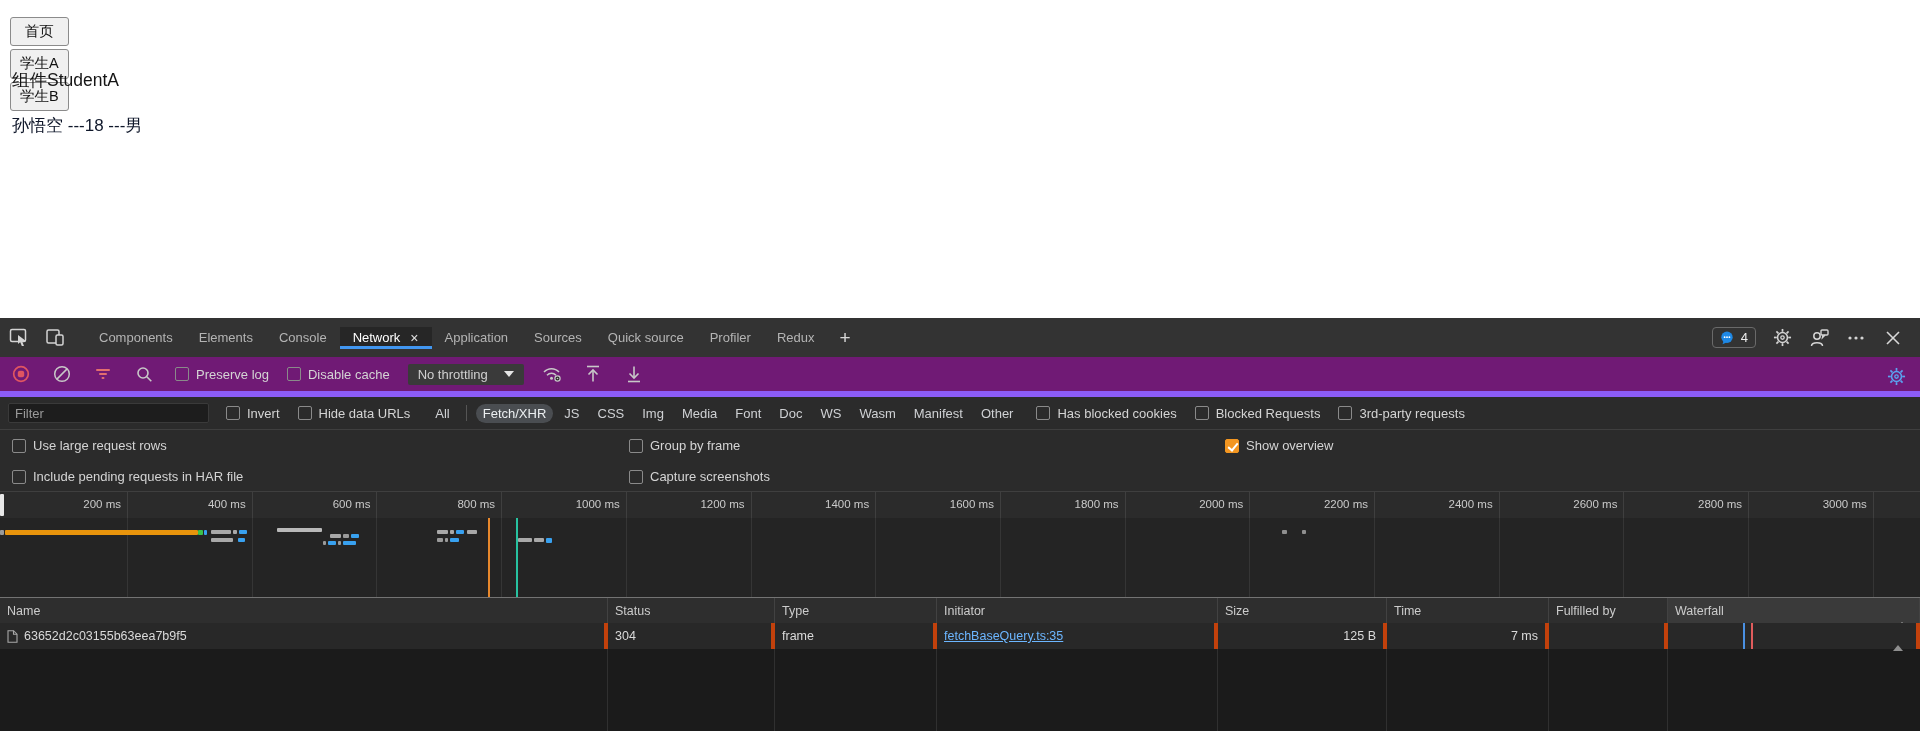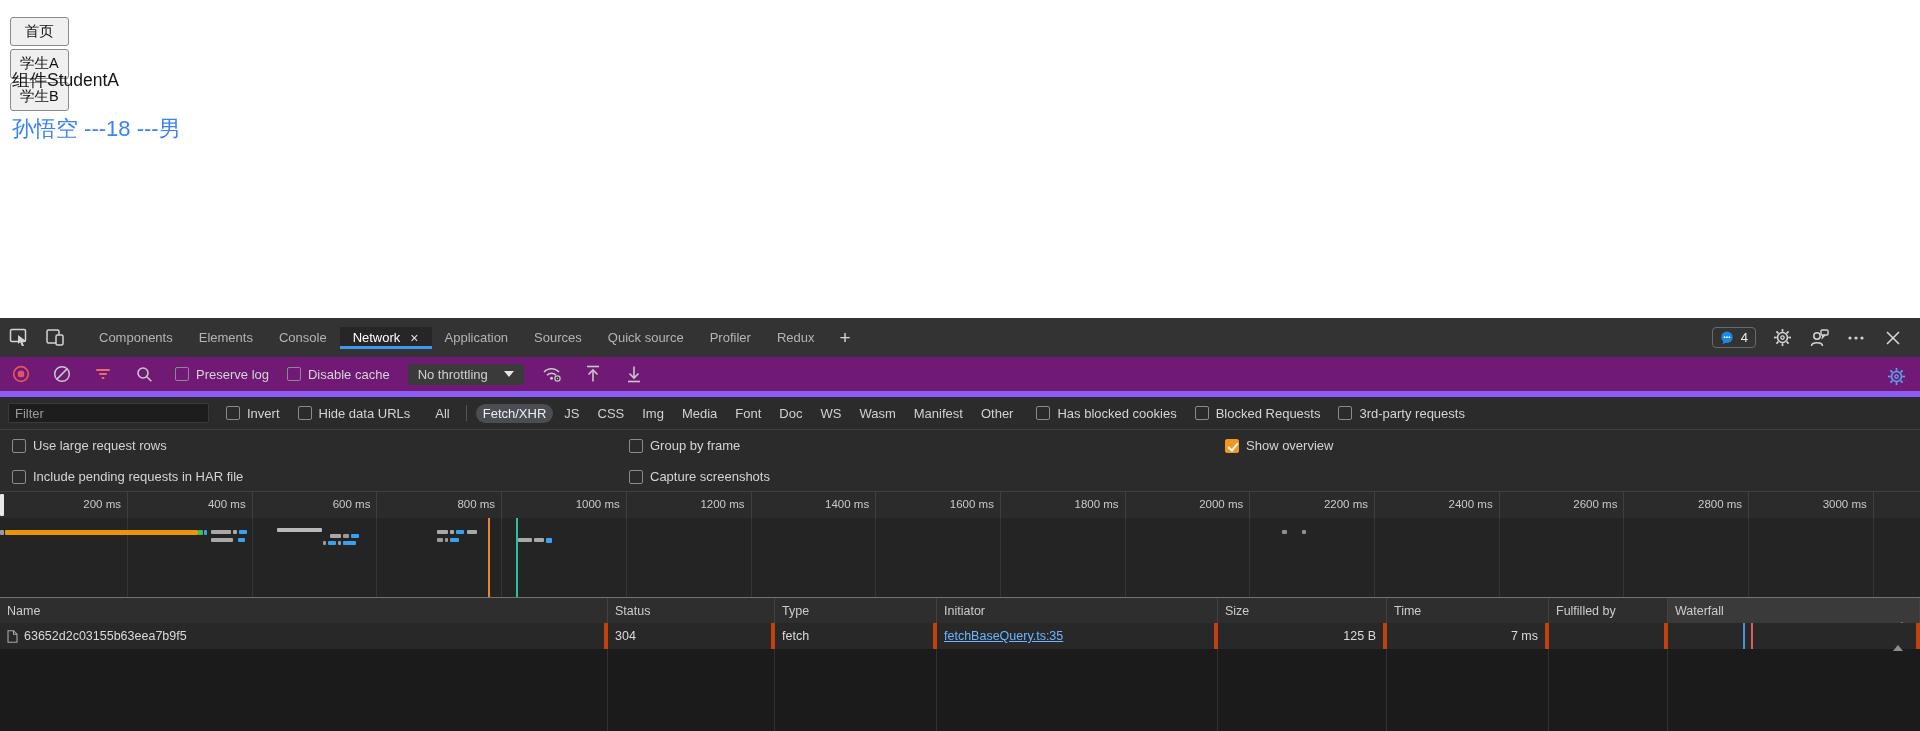--- a/index.html
+++ b/index.html
@@ -6,21 +6,21 @@
   html,body { width:1920px; height:731px; overflow:hidden; background:#fff;
               font-family:"Liberation Sans","DejaVu Sans",sans-serif; }
 
   
   .page { position:relative; width:100%; height:318px; background:#ffffff; }
   .nav-buttons { position:absolute; left:10px; top:17px; display:flex; gap:3px;flex-direction:column; }
   .nav-btn { font-family:"Liberation Sans","DejaVu Sans",sans-serif; font-size:14.5px; color:#111;
              background:#f0f0f0; border:1.5px solid #8b8b8b; border-radius:3px;
              padding:5px 9px; line-height:1.2; cursor:pointer; }
   .comp-title { position:absolute; left:12px; top:68px; font-size:17.5px; color:#151515; }
-  .student-info { position:absolute; left:12px; top:114px; font-size:22px; color:#3b82f6; }
+  .student-info { position:absolute; left:12px; top:114px; font-size:17px; color:#0f172a; }
 
   
   .devtools { position:relative; width:100%; height:413px; background:#242424; color:#d0d0d0; font-size:13px; }
 
   
   .tabbar { height:39px; background:#333333; display:flex; align-items:center; }
   .tb-icons { display:flex; align-items:center; gap:14px; padding:0 10px 0 8px; }
   .tb-iconbtn { width:22px; height:22px; display:flex; align-items:center; justify-content:center; cursor:pointer; }
   .tabs { display:flex; align-items:stretch; margin-left:10px; }
   .tab { display:flex; align-items:center; padding:0 13px; color:#b4b4b4; cursor:pointer; position:relative; white-space:nowrap; }
@@ -471,21 +471,21 @@
       <svg class="name-icon" width="11" height="13" viewBox="0 0 11 13">
         <path d="M1 0.7 H6.5 L10 4.2 V12.3 H1 Z" fill="none" stroke="#a8a8a8" stroke-width="1.1"></path>
         <path d="M6.5 0.7 V4.2 H10" fill="none" stroke="#a8a8a8" stroke-width="1.1"></path>
       </svg>
       <span>63652d2c03155b63eea7b9f5</span>
     </div>
     <div class="td">
         <span>304</span>
       </div>
     <div class="td">
-        <span>fetch</span>
+        <span>frame</span>
       </div>
     <div class="td">
         <a>fetchBaseQuery.ts:35</a>
       </div>
     <div class="td right">
         <span>125 B</span>
       </div>
     <div class="td right">
         <span>7 ms</span>
       </div>

